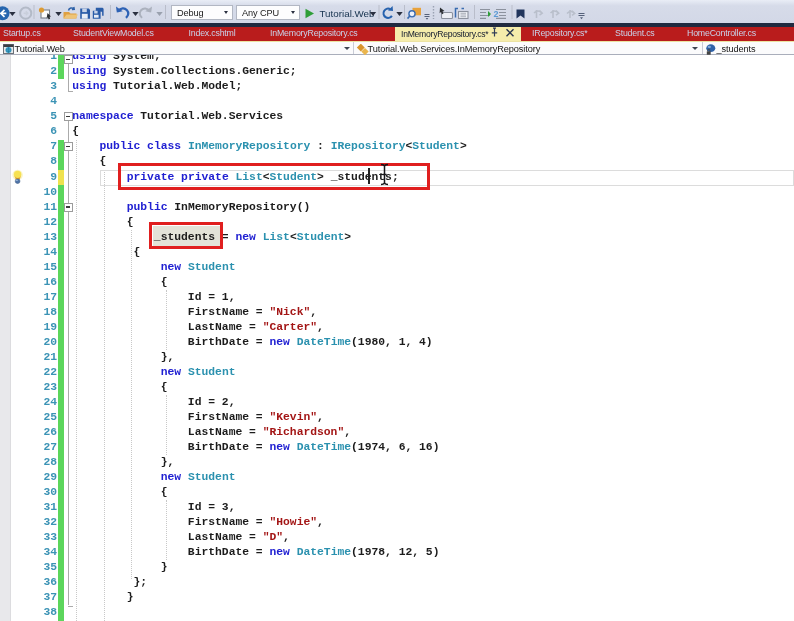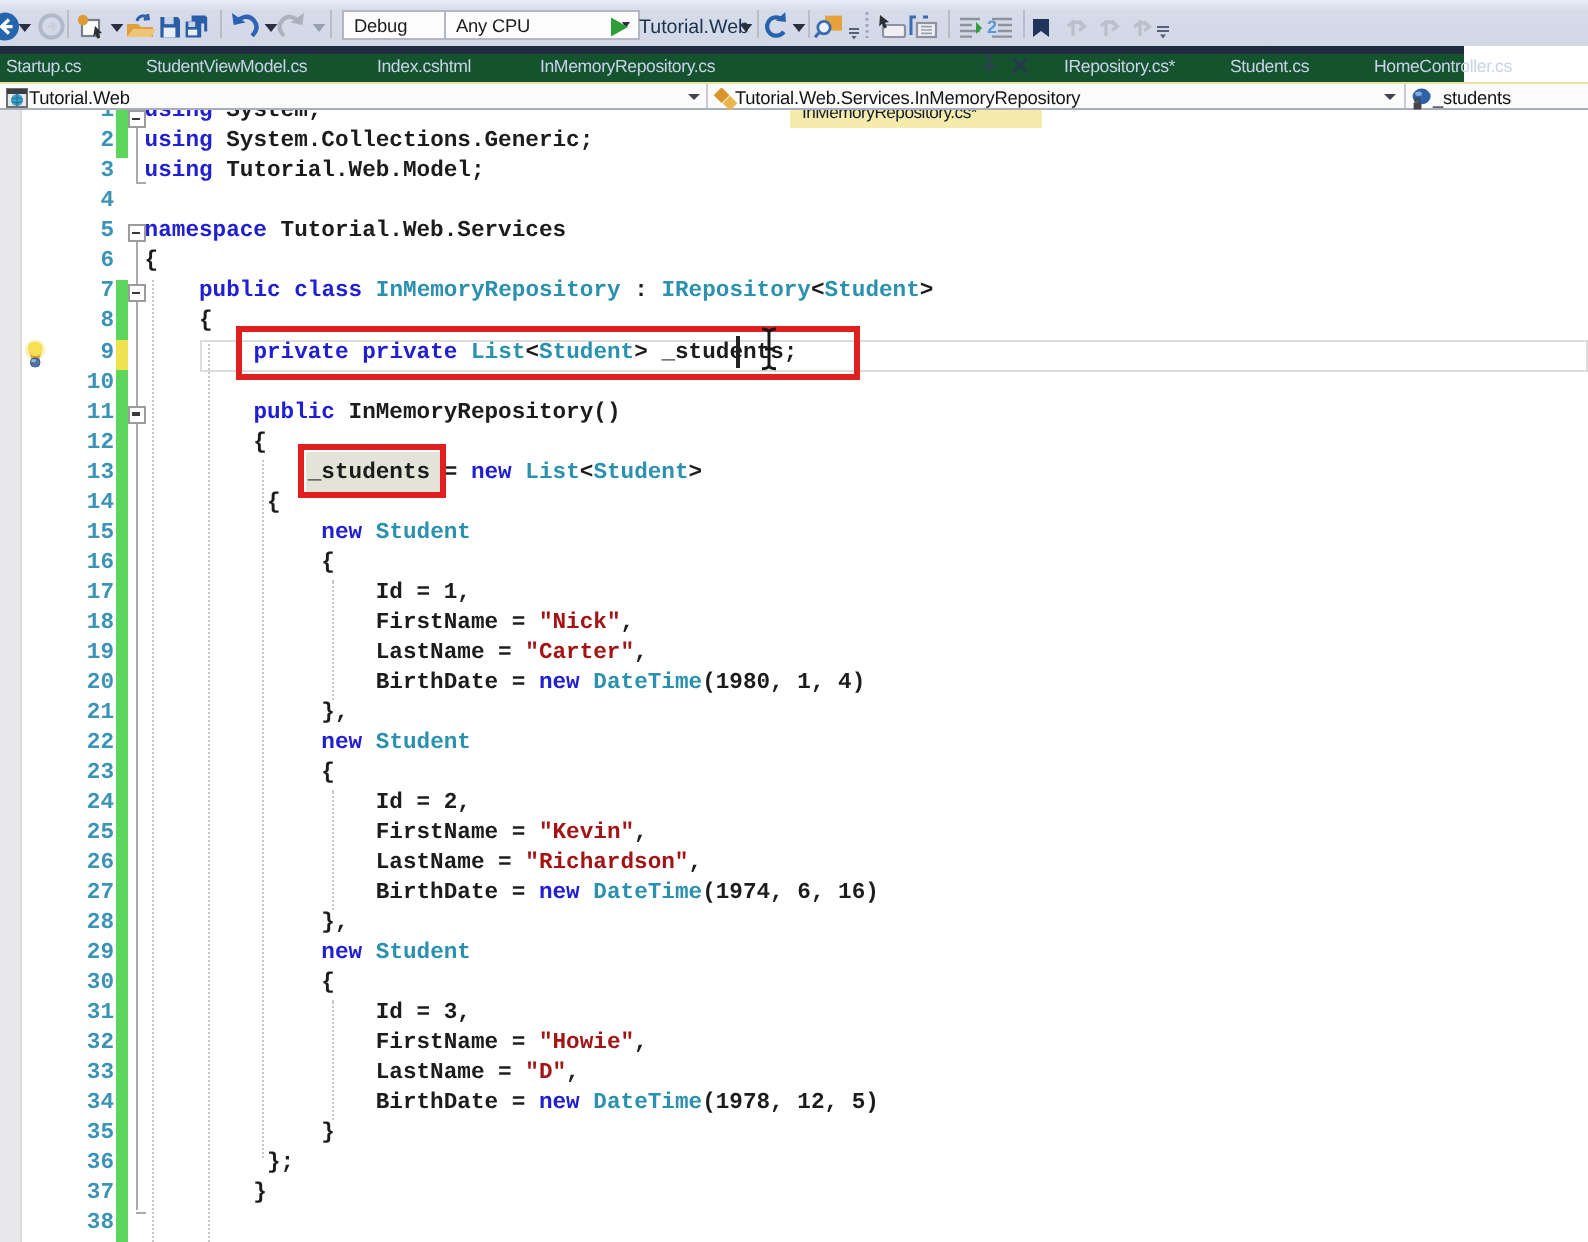--- a/index.html
+++ b/index.html
@@ -7,24 +7,24 @@
 #stage { position:relative; width:794px; height:621px; overflow:hidden; }
 .abs { position:absolute; }
 #toolbar,#tabstrip,#activetab,#yellowline,#navbar { z-index:10; }
 
 #toolbar { left:0; top:0; width:794px; height:23px; background:linear-gradient(#e9edf6,#d6dbe9 25%,#d3d8e7); }
 .caret { width:0; height:0; border-left:2.7px solid transparent; border-right:2.7px solid transparent; border-top:3.6px solid #2a3040; }
 .combo { background:#fdfdfe; border:1px solid #b2b7c3; height:15.5px; top:4.5px; font-size:9.2px; color:#1a1a1a; }
 .combo span.lbl { position:absolute; left:5px; top:2.2px; letter-spacing:-0.1px; }
 .combo .caret { position:absolute; right:4px; top:5.5px; }
 
-#tabstrip { left:0; top:22.5px; width:732px; height:18px; background:#14532d; border-top:4px solid #202a40; }
+#tabstrip { left:0; top:22.5px; width:794px; height:18px; background:#b91c1c; border-top:4px solid #202a40; }
 #yellowline { left:0; top:40.5px; width:794px; height:1.5px; background:#ece3a2; }
 .tab { position:absolute; top:1.8px; font-size:8.8px; letter-spacing:-0.2px; color:#c9d3ea; white-space:nowrap; }
-#activetab { left:395px; top:26.5px; width:125.5px; height:15.5px; background:#f5ecab;margin-top:22px; }
+#activetab { left:395px; top:26.5px; width:125.5px; height:15.5px; background:#f5ecab; }
 #activetab span { position:absolute; left:6px; top:2.5px; font-size:8.6px; letter-spacing:-0.25px; color:#121a2e; white-space:nowrap; }
 
 #navbar { left:0; top:42px; width:794px; height:13px; background:#fbfbfc; border-bottom:1px solid #a9aebb; }
 .nvtext { position:absolute; top:2px; font-size:9.2px; letter-spacing:-0.1px; color:#141414; white-space:nowrap; }
 .nvsep { position:absolute; top:0; width:1px; height:12px; background:#c9ccd6; }
 .nvcaret { position:absolute; width:0; height:0; border-left:3px solid transparent; border-right:3px solid transparent; border-top:3.8px solid #3f4450; top:5px; }
 
 #editor { left:0; top:55px; width:794px; height:566px; background:#fff; }
 #gstrip { left:0; top:55px; width:11px; height:566px; background:#e8e8eb; border-right:1px solid #dcdcdf; }
 #lnums { left:30px; top:49.28px; width:27px; text-align:right; color:#3b93b5; font:bold 11.333px "Liberation Mono",monospace; line-height:15.03px; }
@@ -90,21 +90,21 @@
       <path d="M 157 6.5 l -0.8 6 l -6 -1.2 z" fill="#abb1bd"></path>
 
       <path d="M 161.3 12 l 6.4 0 l -3.2 4 z" fill="#9aa1ae"></path>
 
       <rect x="170" y="5" width="1" height="14" fill="#b9bdca"></rect>
     </svg>
     <div class="combo abs" style="left:171px;width:62px">
         <span class="lbl">Debug</span>
         <span class="caret"></span>
       </div>
-    <div class="combo abs" style="left:222px;width:98px">
+    <div class="combo abs" style="left:236px;width:64px">
         <span class="lbl">Any CPU</span>
         <span class="caret"></span>
       </div>
     <svg class="ticon" style="left:300px" width="494" height="23" viewBox="0 0 494 23">
 
       <path d="M 5.5 8.8 L 14 13.5 L 5.5 18.2 z" fill="#2f9e38"></path>
       <text x="19.5" y="16.6" font-family="Liberation Sans" font-size="9.8" fill="#16324e">Tutorial.Web</text>
       <path d="M 69.8 12 l 6.4 0 l -3.2 4 z" fill="#2a3040"></path>
       <rect x="78.5" y="5" width="1" height="14" fill="#b9bdca"></rect>
 

